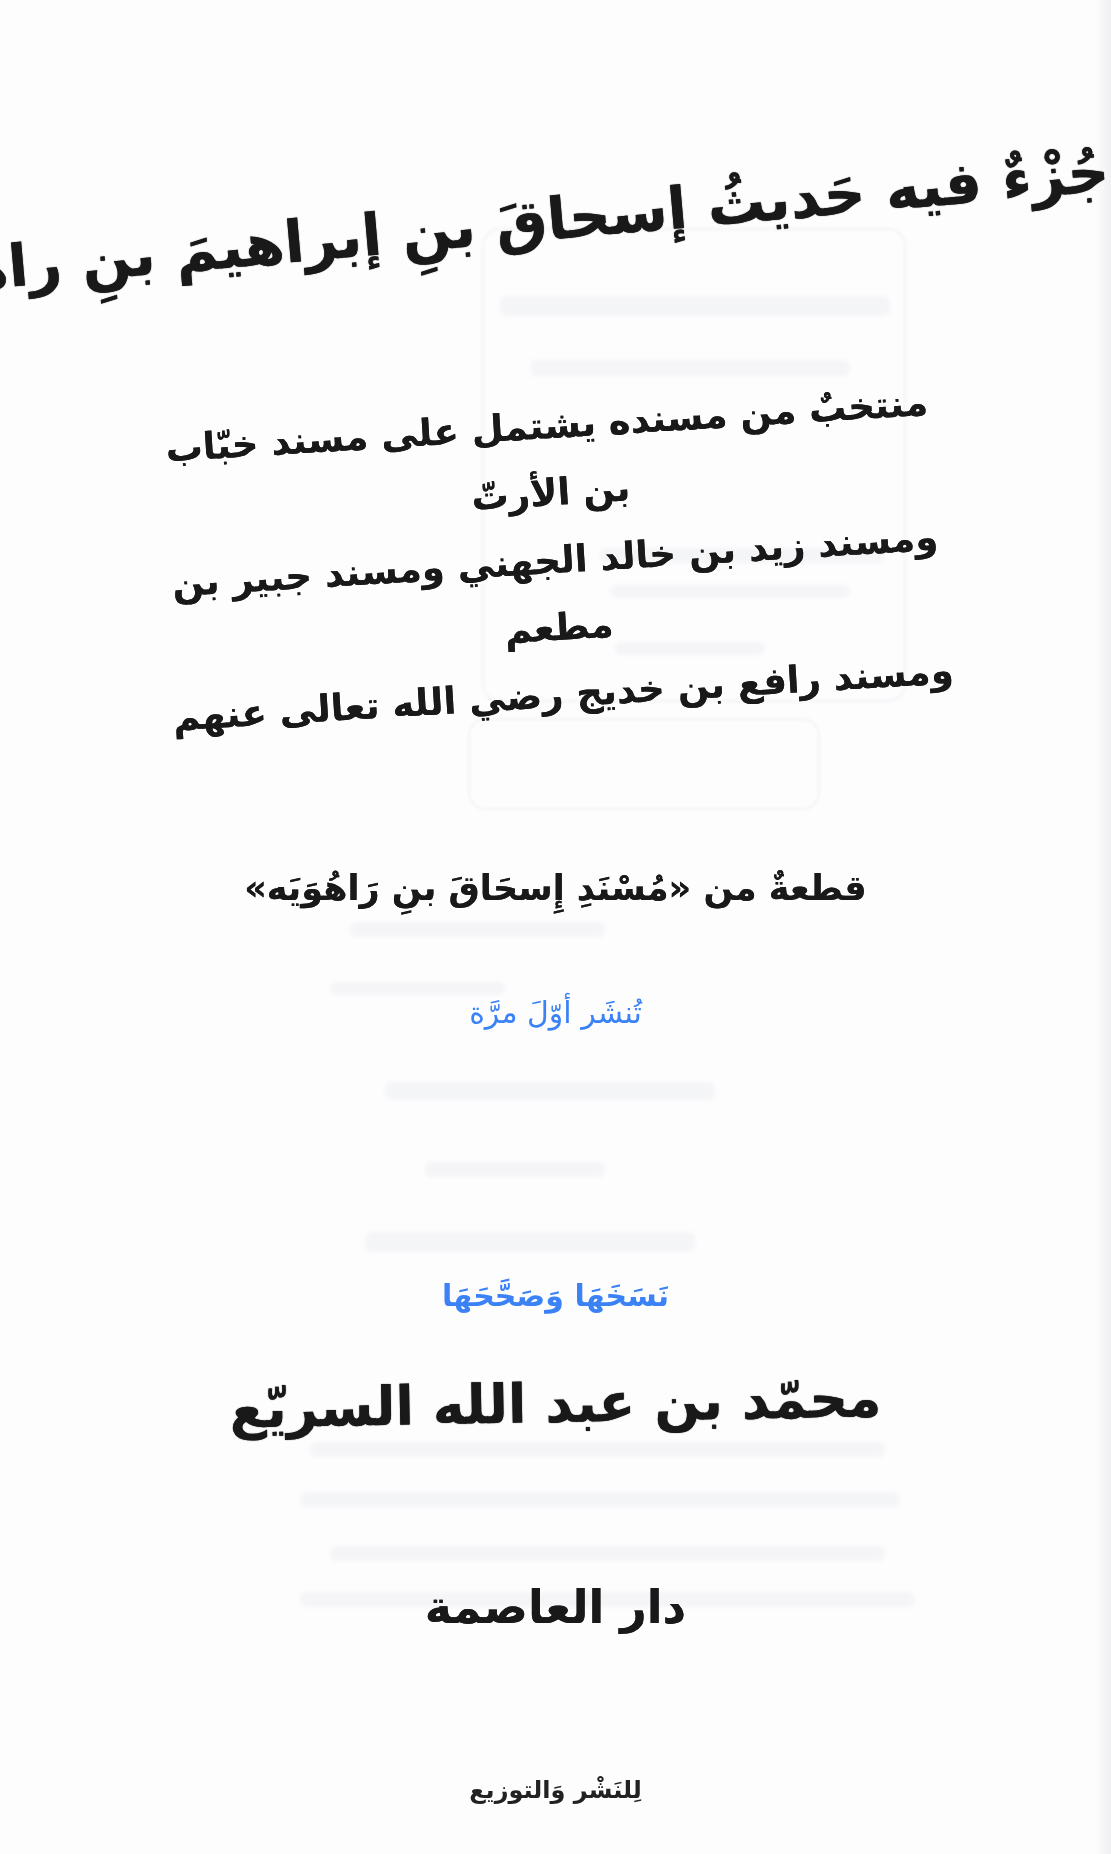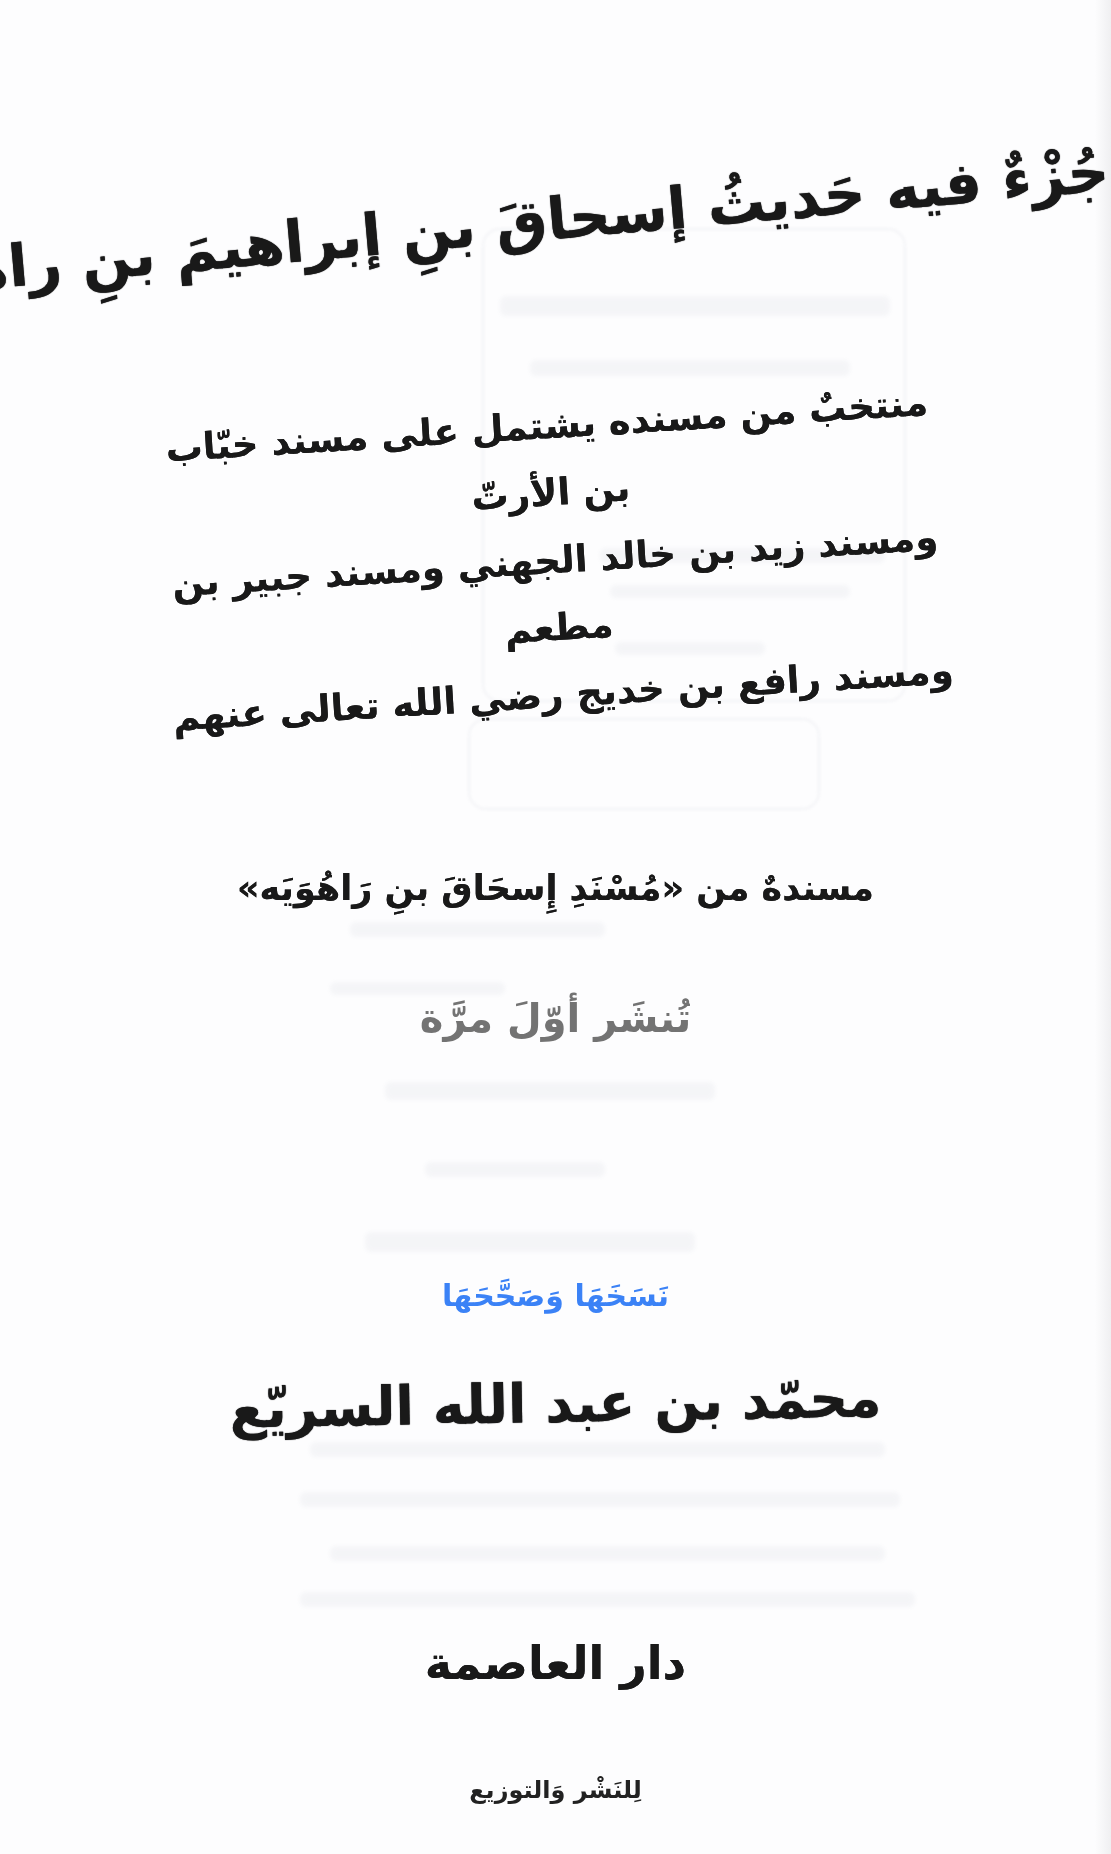--- a/index.html
+++ b/index.html
@@ -35,36 +35,36 @@
     transform:rotate(-3.5deg);
     text-shadow:0 0 0.5px #222;
   }
   .fragment-note{
     top:868px;
     font-size:35px;font-weight:600;
     text-shadow:0 0 0.5px #333;
   }
   .first-publication{
     top:995px;
-    font-size:40px;font-weight:700;
-    color:#737373;
+    font-size:30px;font-weight:400;
+    color:#3b82f6;
   }
   .editor-label{
     top:1278px;
     font-size:30px;font-weight:600;
     color:#3b82f6;
   }
   .editor-name{
     top:1372px;
     font-size:54px;font-weight:bold;
     transform:rotate(-1deg);
     text-shadow:0 0 1px #111;
   }
   .publisher-name{
-    top:1636px;
+    top:1580px;
     font-size:46px;font-weight:bold;
     text-shadow:0 0 0.5px #222;
   }
   .publisher-tagline{
     top:1776px;
     font-size:24px;font-weight:bold;
     color:#222;
   }
 
   
@@ -100,21 +100,21 @@
   <div class="bleed bleed-bar" style="left:300px;top:1592px;width:615px;height:15px;"></div>
 
   <div class="abs center book-title ar">جُزْءٌ فيه حَديثُ إسحاقَ بنِ إبراهيمَ بنِ راهَوُيْه</div>
 
   <div class="abs subtitle ar">
     <div>منتخبٌ من مسنده يشتمل على مسند خبّاب بن الأرتّ</div>
     <div>ومسند زيد بن خالد الجهني ومسند جبير بن مطعم</div>
     <div>ومسند رافع بن خديج رضي الله تعالى عنهم</div>
   </div>
 
-  <div class="abs center fragment-note ar">مسندهٌ من «مُسْنَدِ إِسحَاقَ بنِ رَاهُوَيَه»</div>
+  <div class="abs center fragment-note ar">قطعةٌ من «مُسْنَدِ إِسحَاقَ بنِ رَاهُوَيَه»</div>
 
   <div class="abs center first-publication ar">تُنشَر أوّلَ مرَّة</div>
 
   <div class="abs center editor-label ar">نَسَخَهَا وَصَحَّحَهَا</div>
   <div class="abs center editor-name ar">محمّد بن عبد الله السريّع</div>
 
   <div class="abs center publisher-name ar">دار العاصمة</div>
   <div class="abs center publisher-tagline ar">لِلنَشْر وَالتوزيع</div>
 
 </div>

